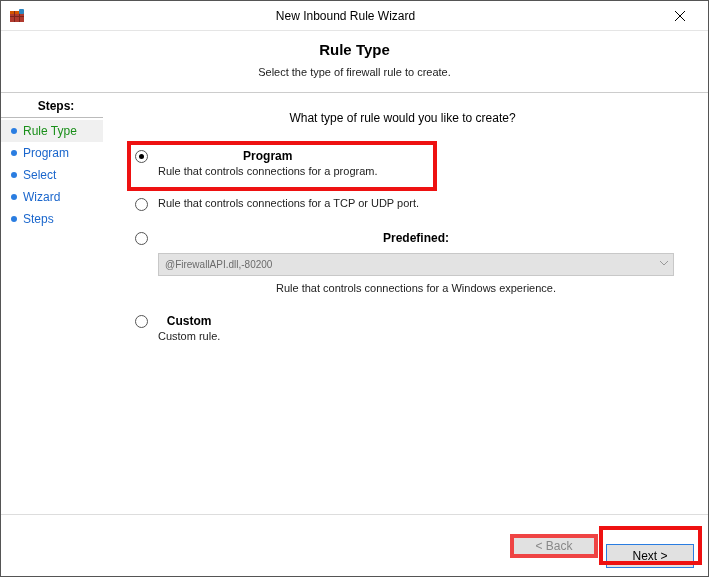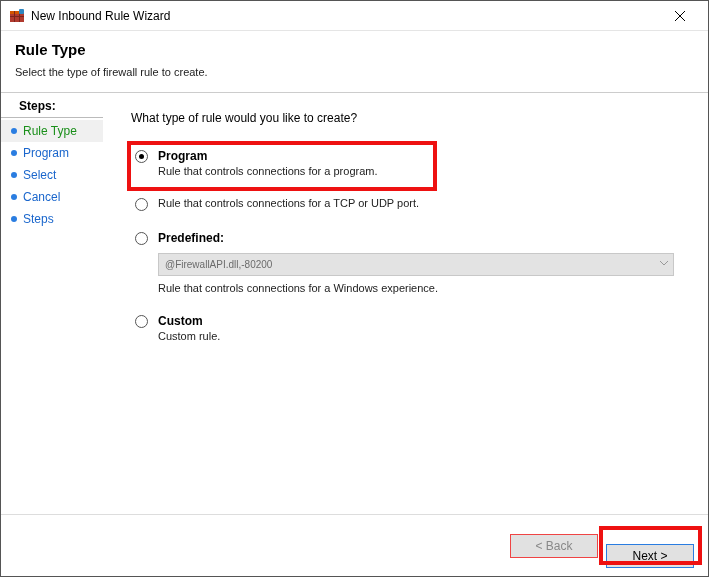--- a/index.html
+++ b/index.html
@@ -11,20 +11,21 @@
     color: #000;
   }
   .window {
     width: 709px;
     height: 577px;
     border: 1px solid #555;
     position: relative;
     display: flex;
     flex-direction: column;
     background: #fff;
+    text-align: center;
   }
   .titlebar {
     height: 30px;
     display: flex;
     align-items: center;
     padding: 0 8px;
     border-bottom: 1px solid #e5e5e5;
   }
   .titlebar .icon {
     width: 16px; height: 16px;
@@ -150,21 +151,21 @@
     align-items: center;
     justify-content: flex-end;
     gap: 8px;
     padding: 0 14px;
     border-top: 1px solid #ddd;
     position: relative;
   }
   .btn {
     width: 88px; height: 24px;
     background: #e1e1e1;
-    border: 1px solid #ef4444;
+    border: 4px solid #ef4444;
     font-size: 12px;
     display: flex; align-items: center; justify-content: center;
     cursor: pointer;
   }
   .btn.disabled { color: #888; cursor: default; }
   .btn.next {
     border: 1px solid #2a7de1;
     margin-top: 20px;
   }
   .hl-next {
@@ -217,21 +218,21 @@
       <div class="step">
         <span class="bullet"></span>
         <span class="label">Program</span>
       </div>
       <div class="step">
         <span class="bullet"></span>
         <span class="label">Select</span>
       </div>
       <div class="step">
         <span class="bullet"></span>
-        <span class="label">Cancel</span>
+        <span class="label">Wizard</span>
       </div>
       <div class="step">
         <span class="bullet"></span>
         <span class="label">Steps</span>
       </div>
     </div>
 
     <div class="content">
       <div class="question">What type of rule would you like to create?</div>
 

